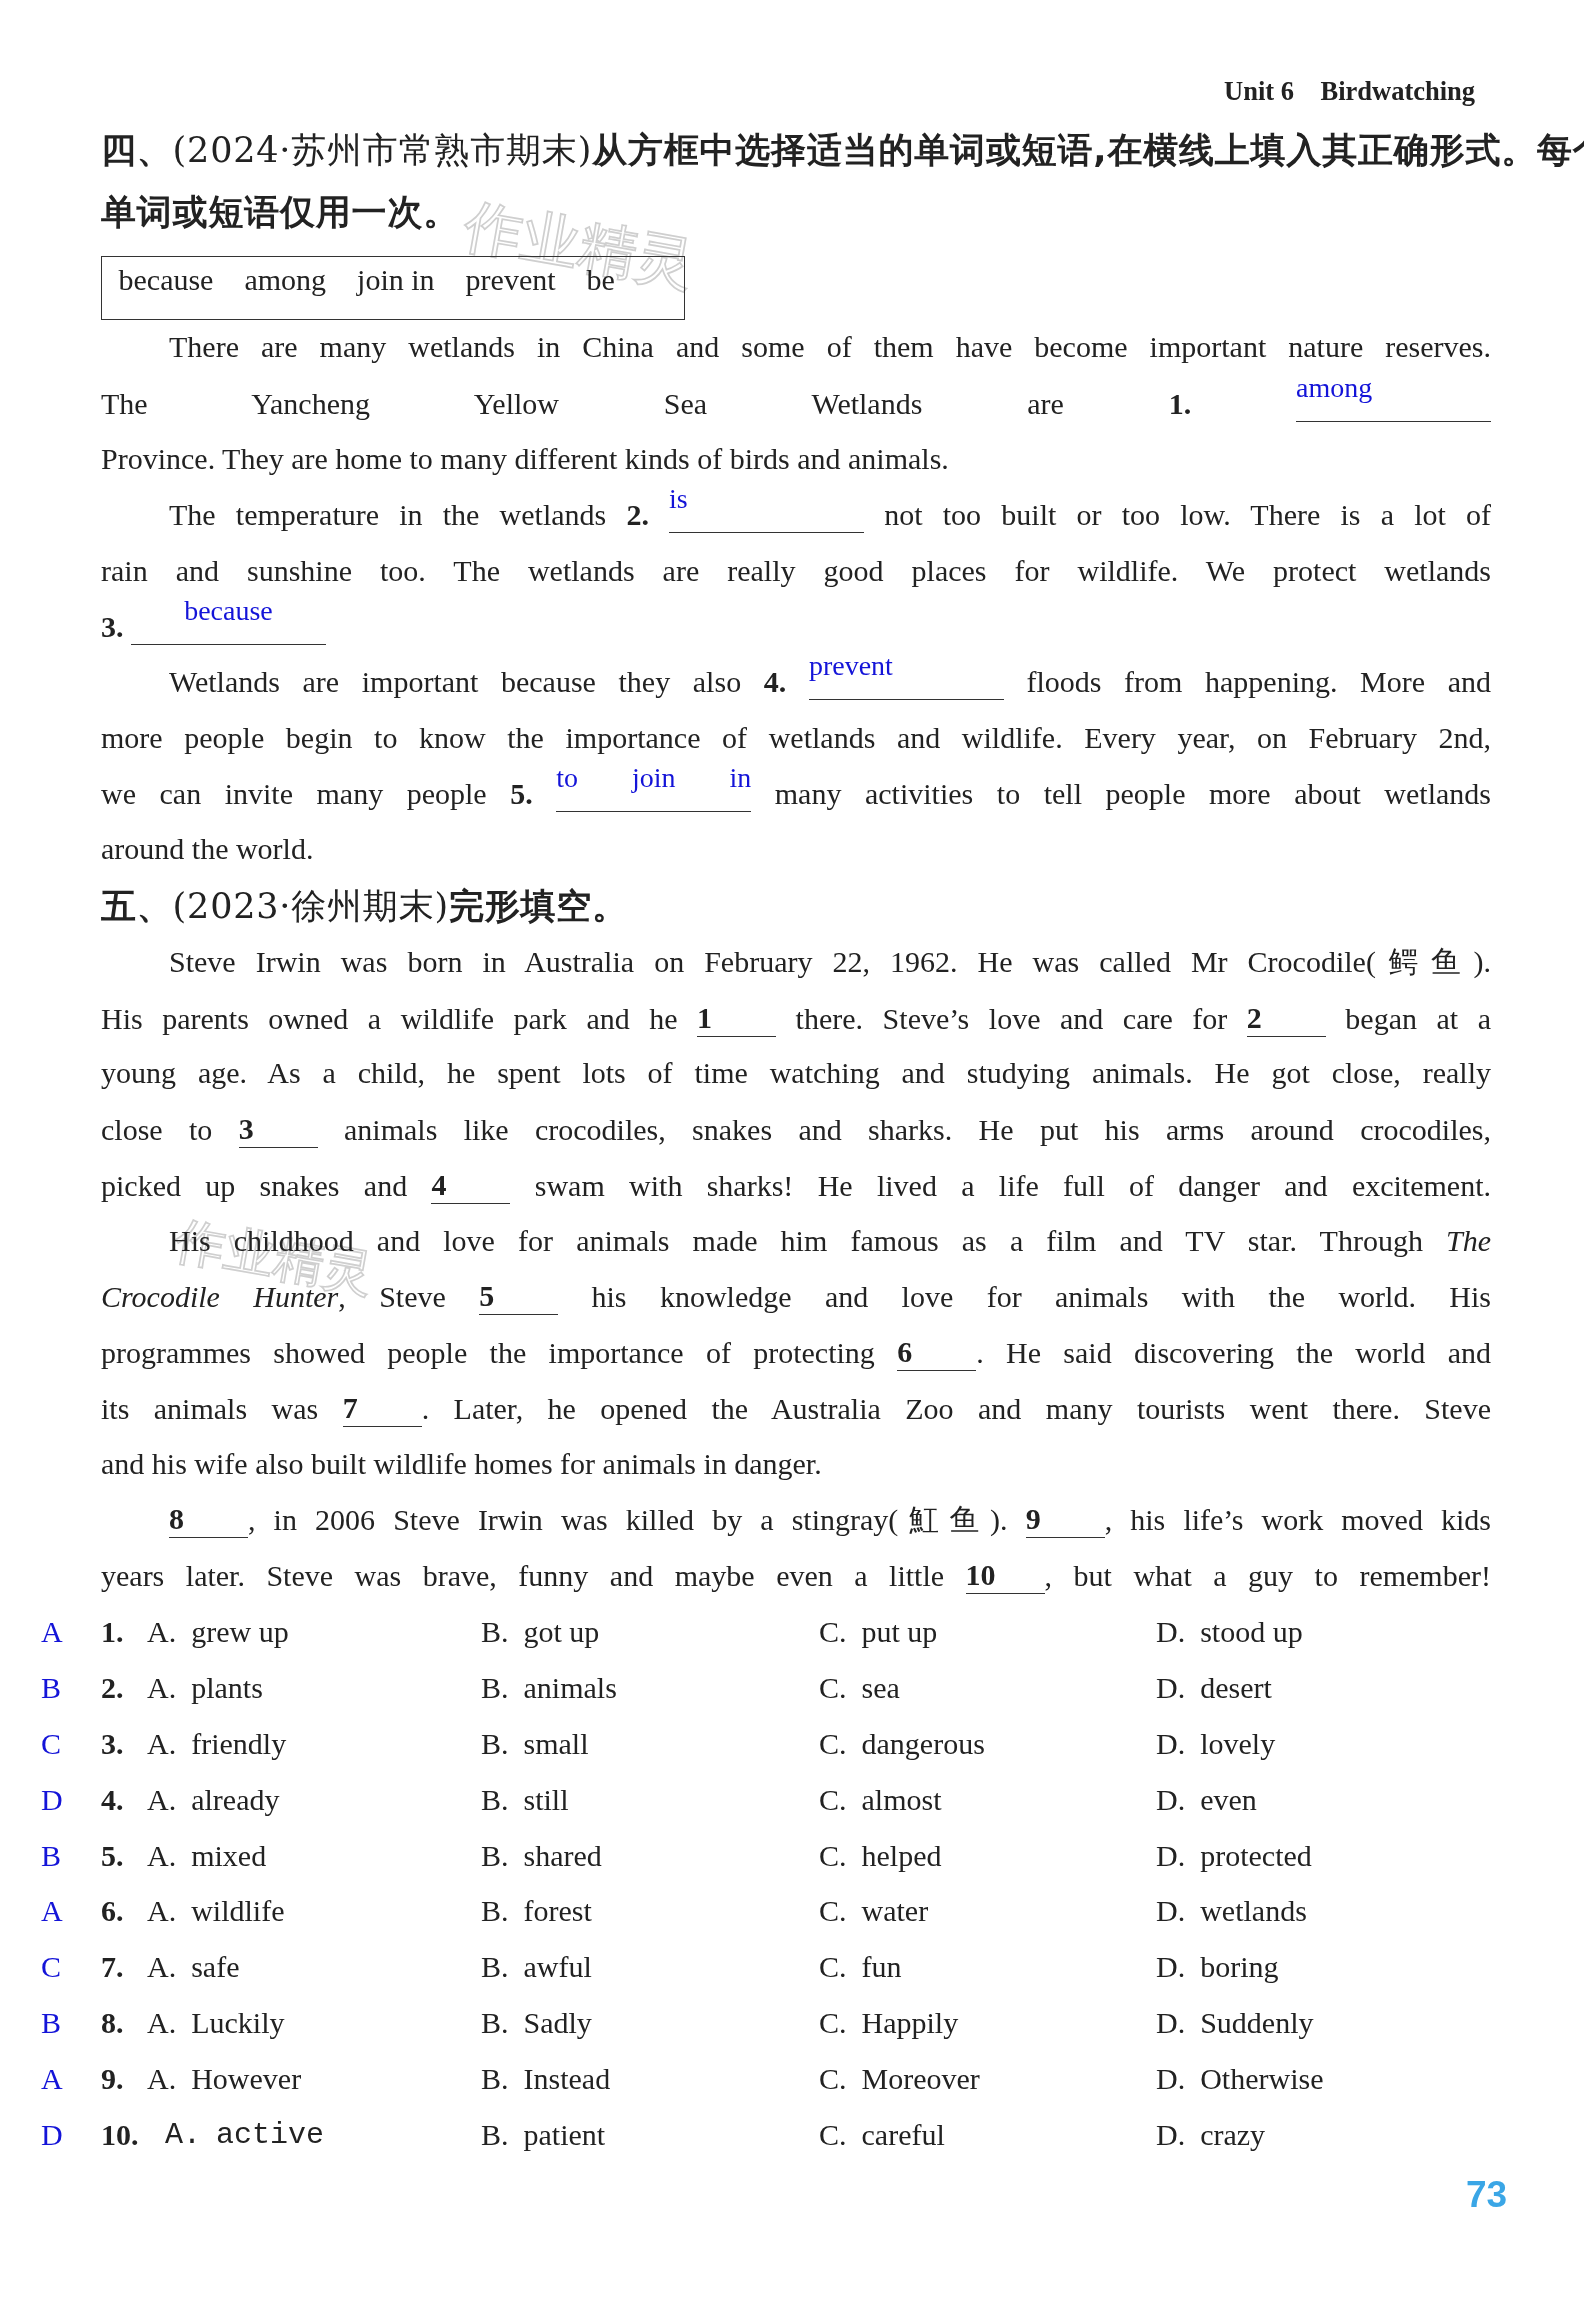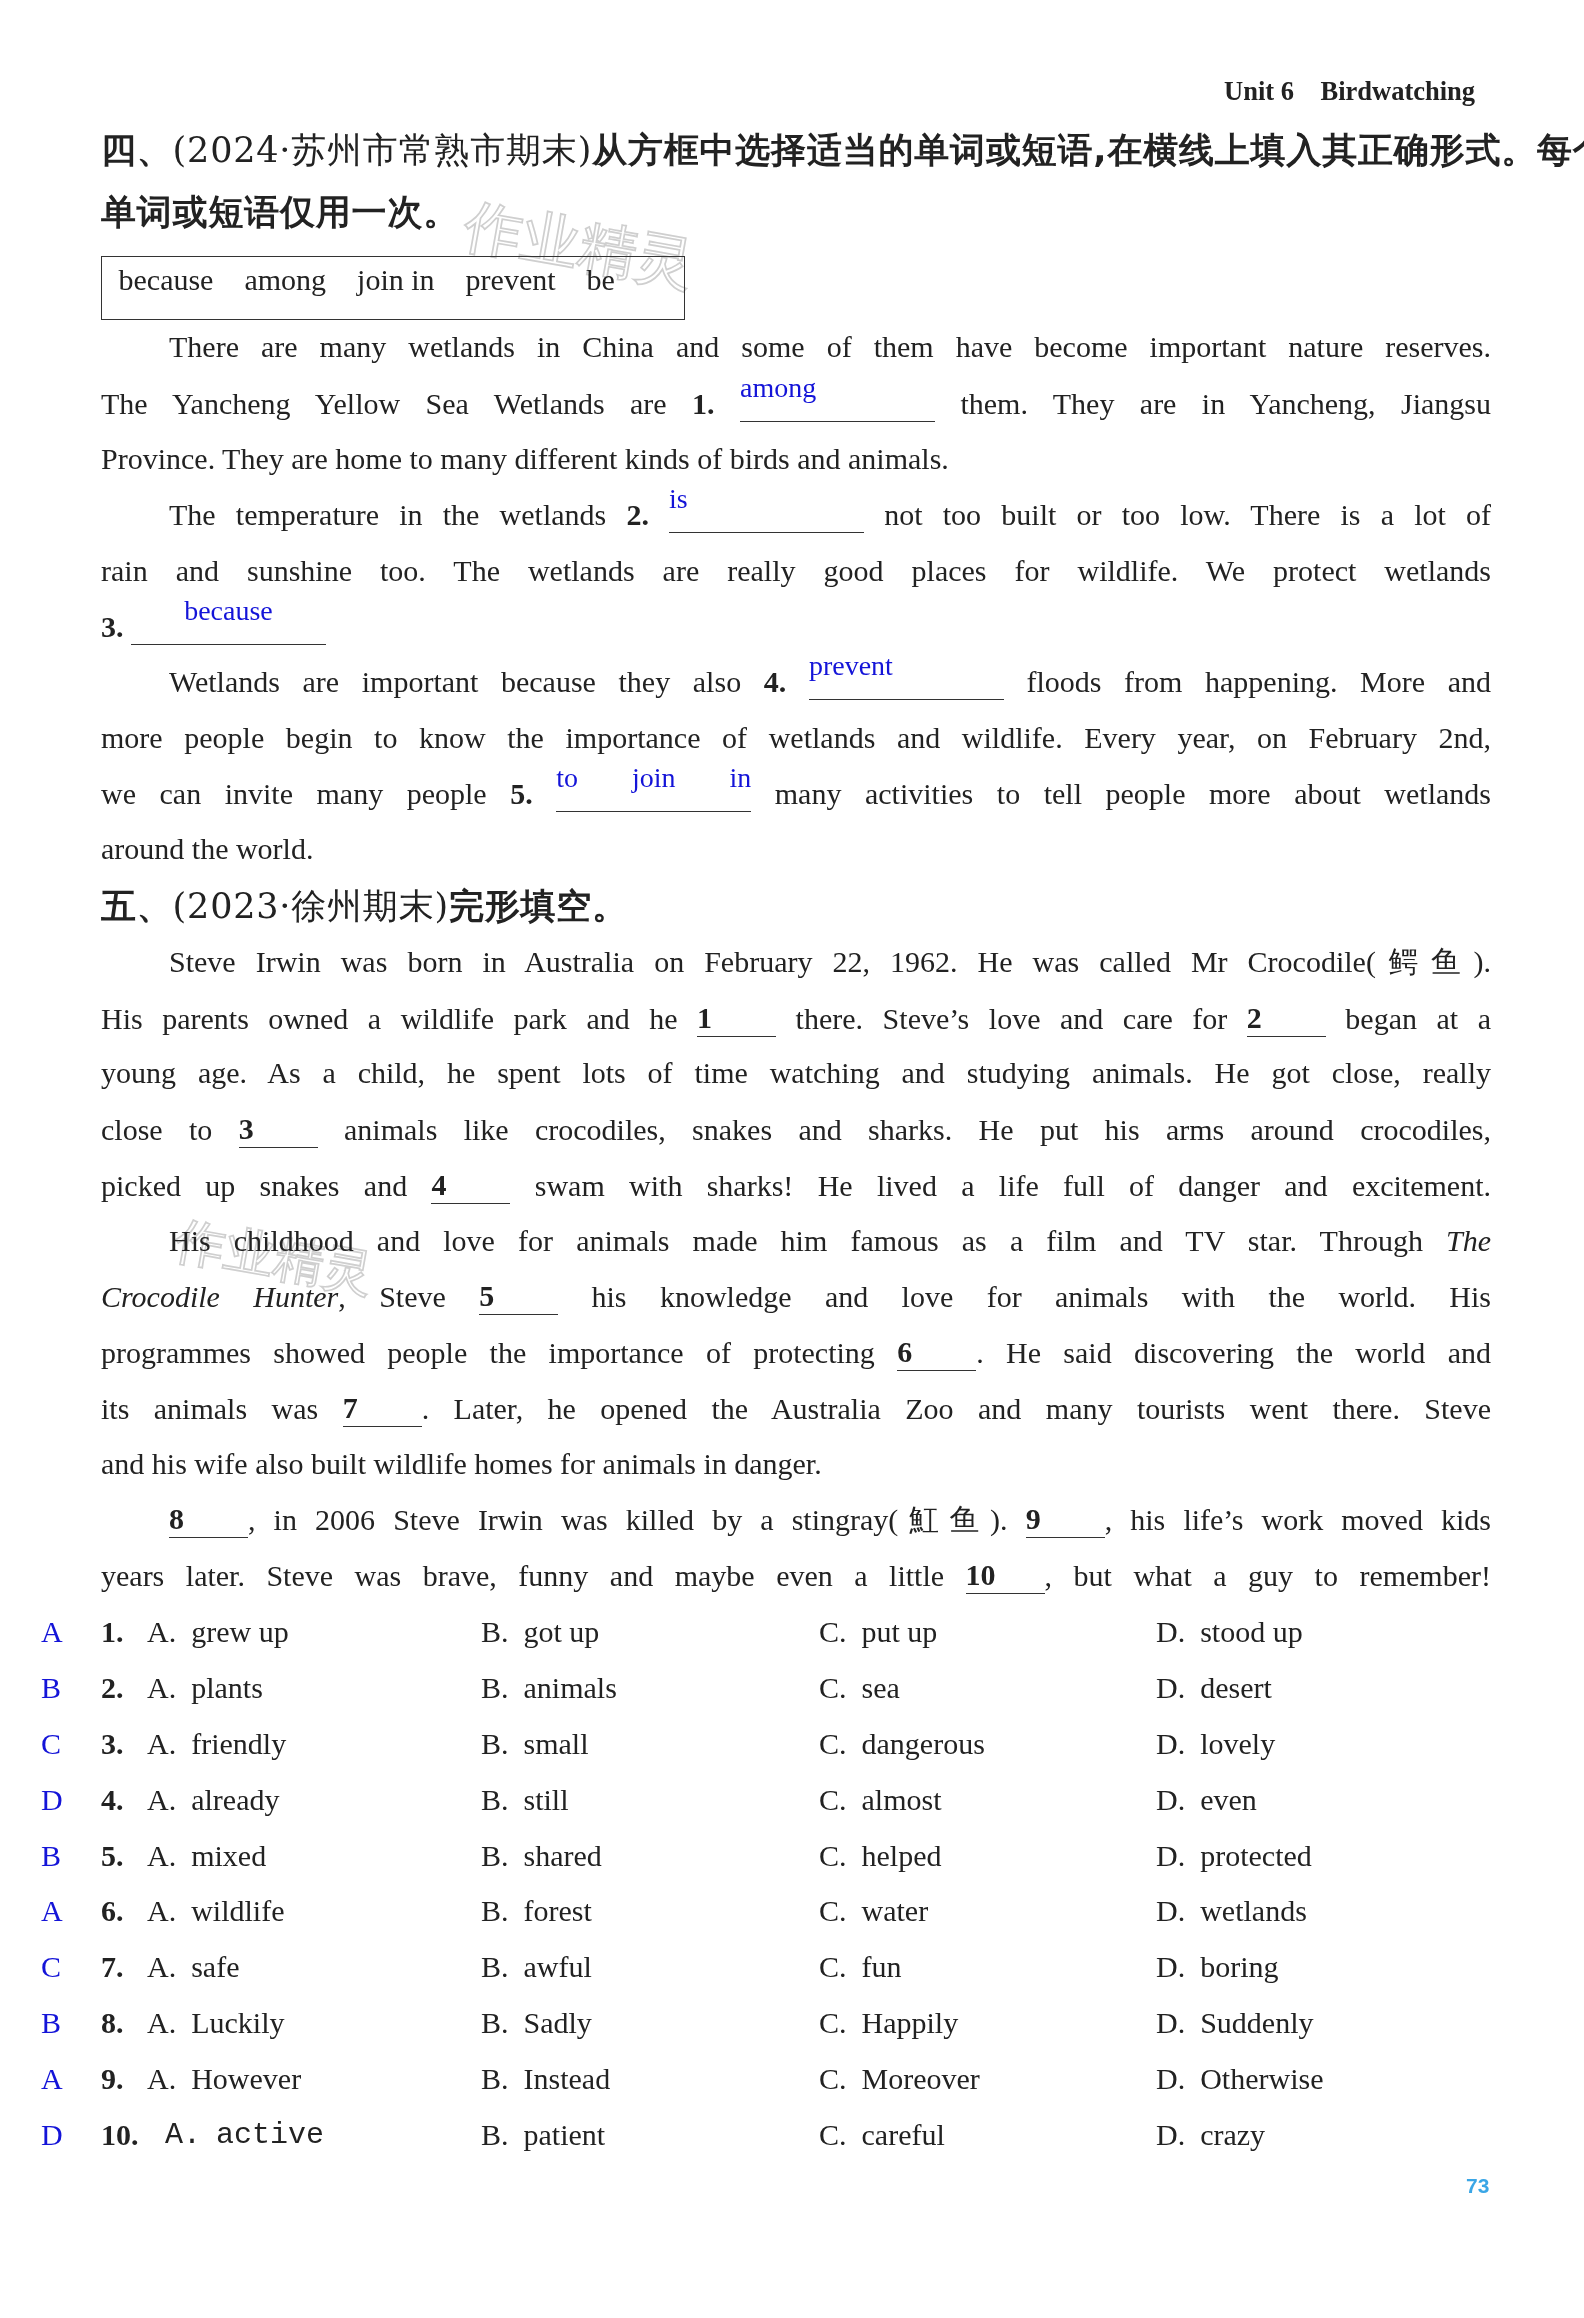--- a/index.html
+++ b/index.html
@@ -22,21 +22,21 @@
   .num { font-weight:bold; }
   .ital { font-style:italic; }
   .opt-row { position:absolute; left:0; width:1584px; height:41px; font-size:30px; line-height:36px; }
   .opt-row .key { position:absolute; left:41px; color:#1414d8; }
   .opt-row .qn { position:absolute; left:101px; font-weight:bold; }
   .opt-row .oa { position:absolute; left:147px; }
   .opt-row .ob { position:absolute; left:481px; }
   .opt-row .oc { position:absolute; left:819px; }
   .opt-row .od { position:absolute; left:1156px; }
   .opt-row .lbl { margin-right:15px; }
-  .pagenum { left:1466px; top:2174px; font-family:"Liberation Sans","DejaVu Sans",sans-serif; font-weight:bold; font-size:21px; color:#3aa6e6; }
+  .pagenum { left:1466px; top:2174px; font-family:"Liberation Sans","DejaVu Sans",sans-serif; font-weight:bold; font-size:37px; color:#3aa6e6; }
   .watermark { position:absolute; font-family:"DejaVu Sans",sans-serif; font-size:58px; color:transparent;
                -webkit-text-stroke:1.7px #cfcfcf; transform:rotate(10deg); }
 </style>
 </head>
 <body>
 
 <div class="abs header"><span>Unit 6</span>    <span>Birdwatching</span></div>
 
 <div class="line cn" style="top:132px;">
   <span>四、</span><span class="src">(2024·苏州市常熟市期末)</span><span>从方框中选择适当的单词或短语,在横线上填入其正确形式。每个</span>
@@ -44,21 +44,21 @@
 <div class="line cn" style="top:194px;">
   <span>单词或短语仅用一次。</span>
 </div>
 
 <div class="watermark" style="left:463px; top:207px;">作业精灵</div>
 
 <div class="box"><span>because</span><span>among</span><span>join in</span><span>prevent</span><span style="margin-right:0">be</span></div>
 
 <div id="s4-lines">
     <div class="line indent just" style="top: 329px;"><span>There are many wetlands in China and some of them have become important nature reserves.</span></div>
-    <div class="line just" style="top: 385px;"><span>The Yancheng Yellow Sea Wetlands are </span><span class="num">1.</span> <span class="blank w"><span class="ans">among</span></span><span> them.  They are in Yancheng, Jiangsu</span></div>
+    <div class="line just" style="top: 385px;"><span>The Yancheng Yellow Sea Wetlands are </span><span class="num">1.</span> <span class="blank w"><span class="ans">among</span></span></div>
     <div class="line" style="top: 441px;"><span>Province.  They are home to many different kinds of birds and animals.</span></div>
     <div class="line indent just" style="top: 496px;"><span>The temperature in the wetlands </span><span class="num">2.</span> <span class="blank w"><span class="ans">is</span></span><span> not too built or too low.  There is a lot of</span></div>
     <div class="line just" style="top: 553px;"><span>rain and sunshine too.  The wetlands are really good places for wildlife.  We protect wetlands</span></div>
     <div class="line" style="top: 608px;"><span></span><span class="num">3.</span> <span class="blank w"><span class="ans">because</span></span></div>
     <div class="line indent just" style="top: 663px;"><span>Wetlands are important because they also </span><span class="num">4.</span> <span class="blank w"><span class="ans">prevent</span></span><span> floods from happening.  More and</span></div>
     <div class="line just" style="top: 720px;"><span>more people begin to know the importance of wetlands and wildlife.  Every year, on February 2nd,</span></div>
     <div class="line just" style="top: 775px;"><span>we can invite many people </span><span class="num">5.</span> <span class="blank w"><span class="ans">to join in</span></span><span> many activities to tell people more about wetlands</span></div>
     <div class="line" style="top: 831px;"><span>around the world.</span></div>
   </div>
 

